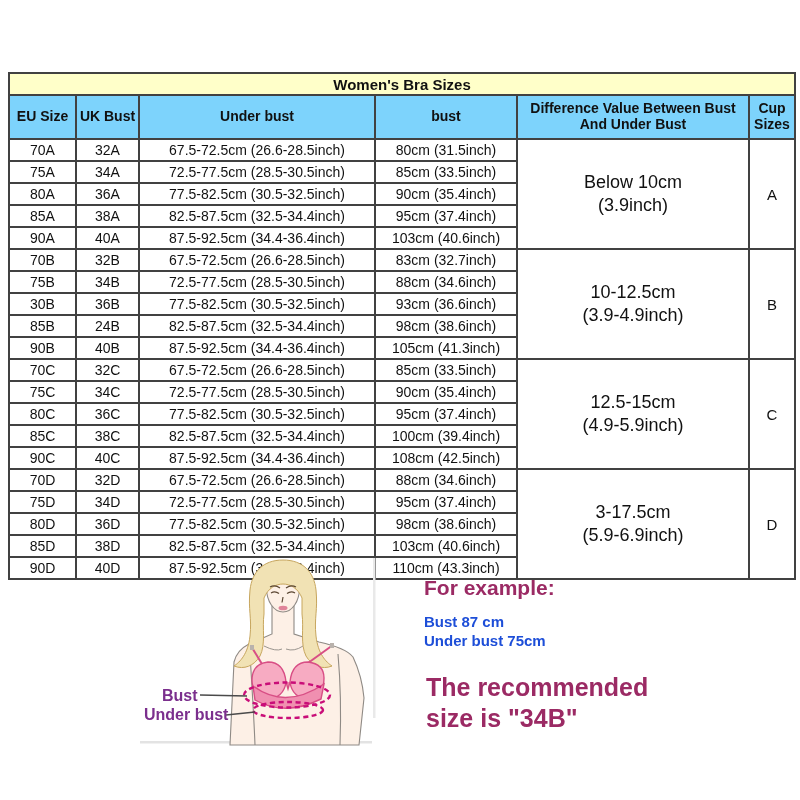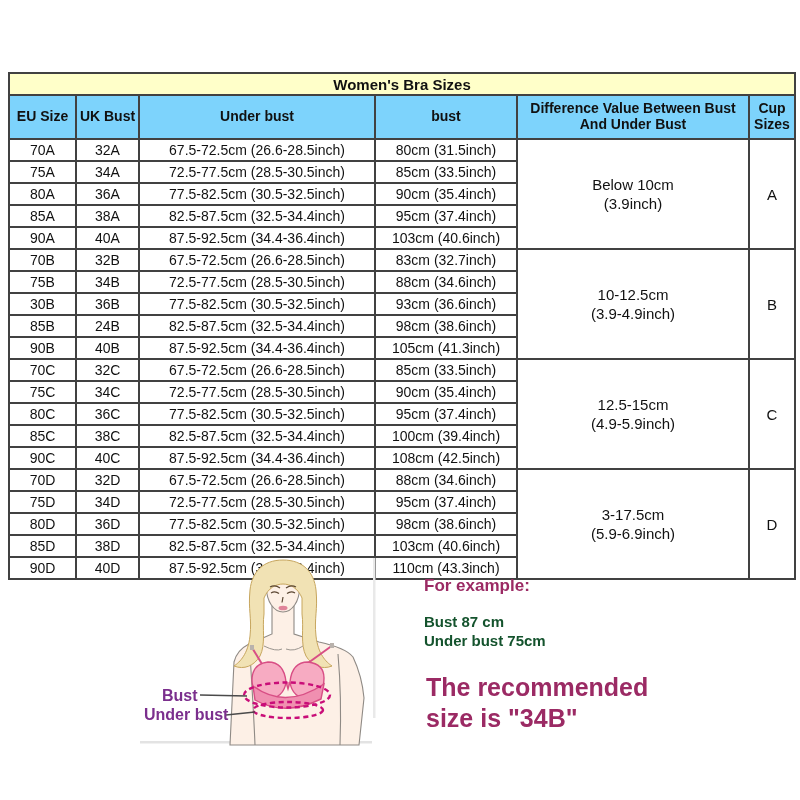--- a/index.html
+++ b/index.html
@@ -12,32 +12,32 @@
     position:absolute; left:8px; top:72px; width:786px;
     border-collapse:collapse; table-layout:fixed;
   }
   .size-table th, .size-table td {
     border:2px solid #414141; text-align:center; vertical-align:middle;
     padding:0; overflow:hidden;
   }
   .title-cell  { background:#ffffc9; font-size:15px; font-weight:bold; height:20px; }
   .head-cell   { background:#7dd3fc; font-size:14px; font-weight:bold; height:42px; line-height:1.12; }
   td.data      { font-size:14px; height:20px; background:#ffffff; }
-  td.diff      { font-size:15px; white-space:pre-line; line-height:1.3; background:#ffffff; }
+  td.diff      { font-size:18px; white-space:pre-line; line-height:1.3; background:#ffffff; }
   td.cup       { font-size:15px; background:#ffffff; }
   
   .illustration { position:absolute; left:140px; top:558px; width:238px; height:188px; }
   
   .example-heading {
     position:absolute; left:424px; top:576px;
-    font-size:17px; font-weight:bold; color:#9b2a64;
+    font-size:21px; font-weight:bold; color:#9b2a64;
   }
   .example-measurements {
     position:absolute; left:424px; top:612px;
-    font-size:15px; font-weight:bold; color:#14532d; line-height:19px;
+    font-size:15px; font-weight:bold; color:#1d4ed8; line-height:19px;
     white-space:pre-line;
   }
   .example-recommendation {
     position:absolute; left:426px; top:672px;
     font-size:25px; font-weight:bold; color:#9b2a64; line-height:31px;
     white-space:pre-line;
   }
 </style>
 </head>
 <body>

